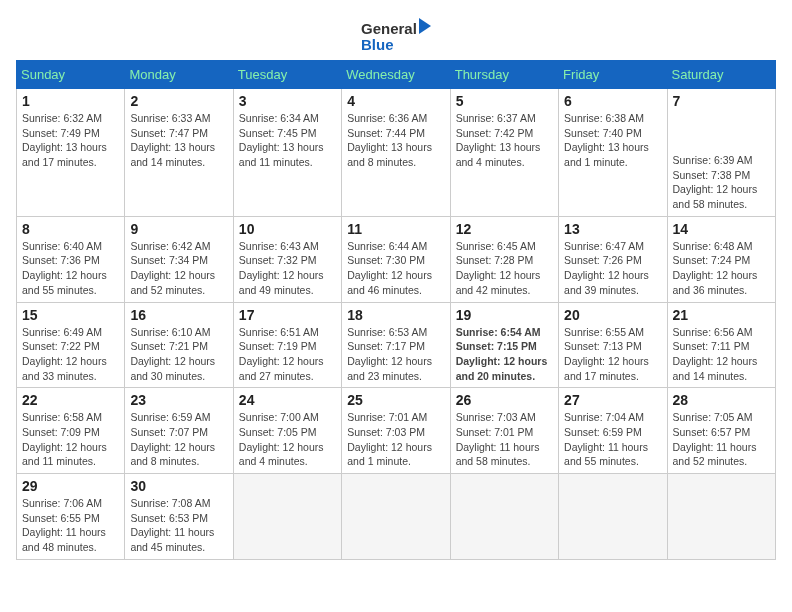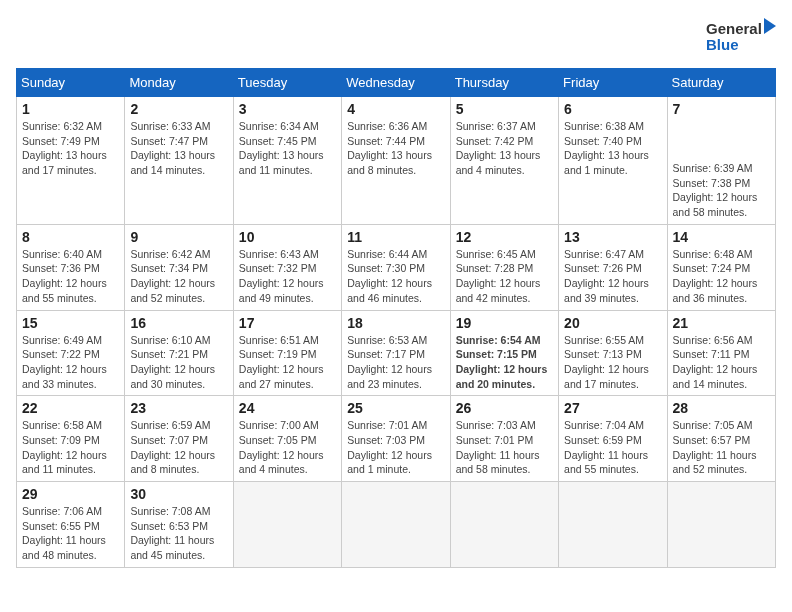--- a/index.html
+++ b/index.html
@@ -5,23 +5,23 @@
     * { box-sizing: border-box; margin: 0; padding: 0; }
     body {
       font-family: Arial, sans-serif;
       background: #fff;
       width: 792px;
       min-height: 612px;
       padding: 16px;
     }
     .header {
       display: flex;
-      justify-content: flex-end;
+      justify-content: center;
       align-items: flex-start;
-      margin-bottom: 12px;
+      margin-bottom: 4px;
     }
     .logo {
       display: flex;
       align-items: center;
       gap: 4px;
     }
     .logo-icon {
       width: 36px;
       height: 36px;
     }
@@ -37,21 +37,21 @@
       font-size: 14px;
       color: #555;
     }
     .calendar {
       width: 100%;
       border-collapse: collapse;
       font-size: 11px;
     }
     .calendar th {
       background: #1565C0;
-      color: #ffffff;
+      color: #86efac;
       padding: 6px 4px;
       text-align: left;
       font-size: 13px;
       font-weight: normal;
       border: 1px solid #1565C0;
     }
     .calendar td {
       border: 1px solid #ccc;
       vertical-align: top;
       padding: 4px 5px;

